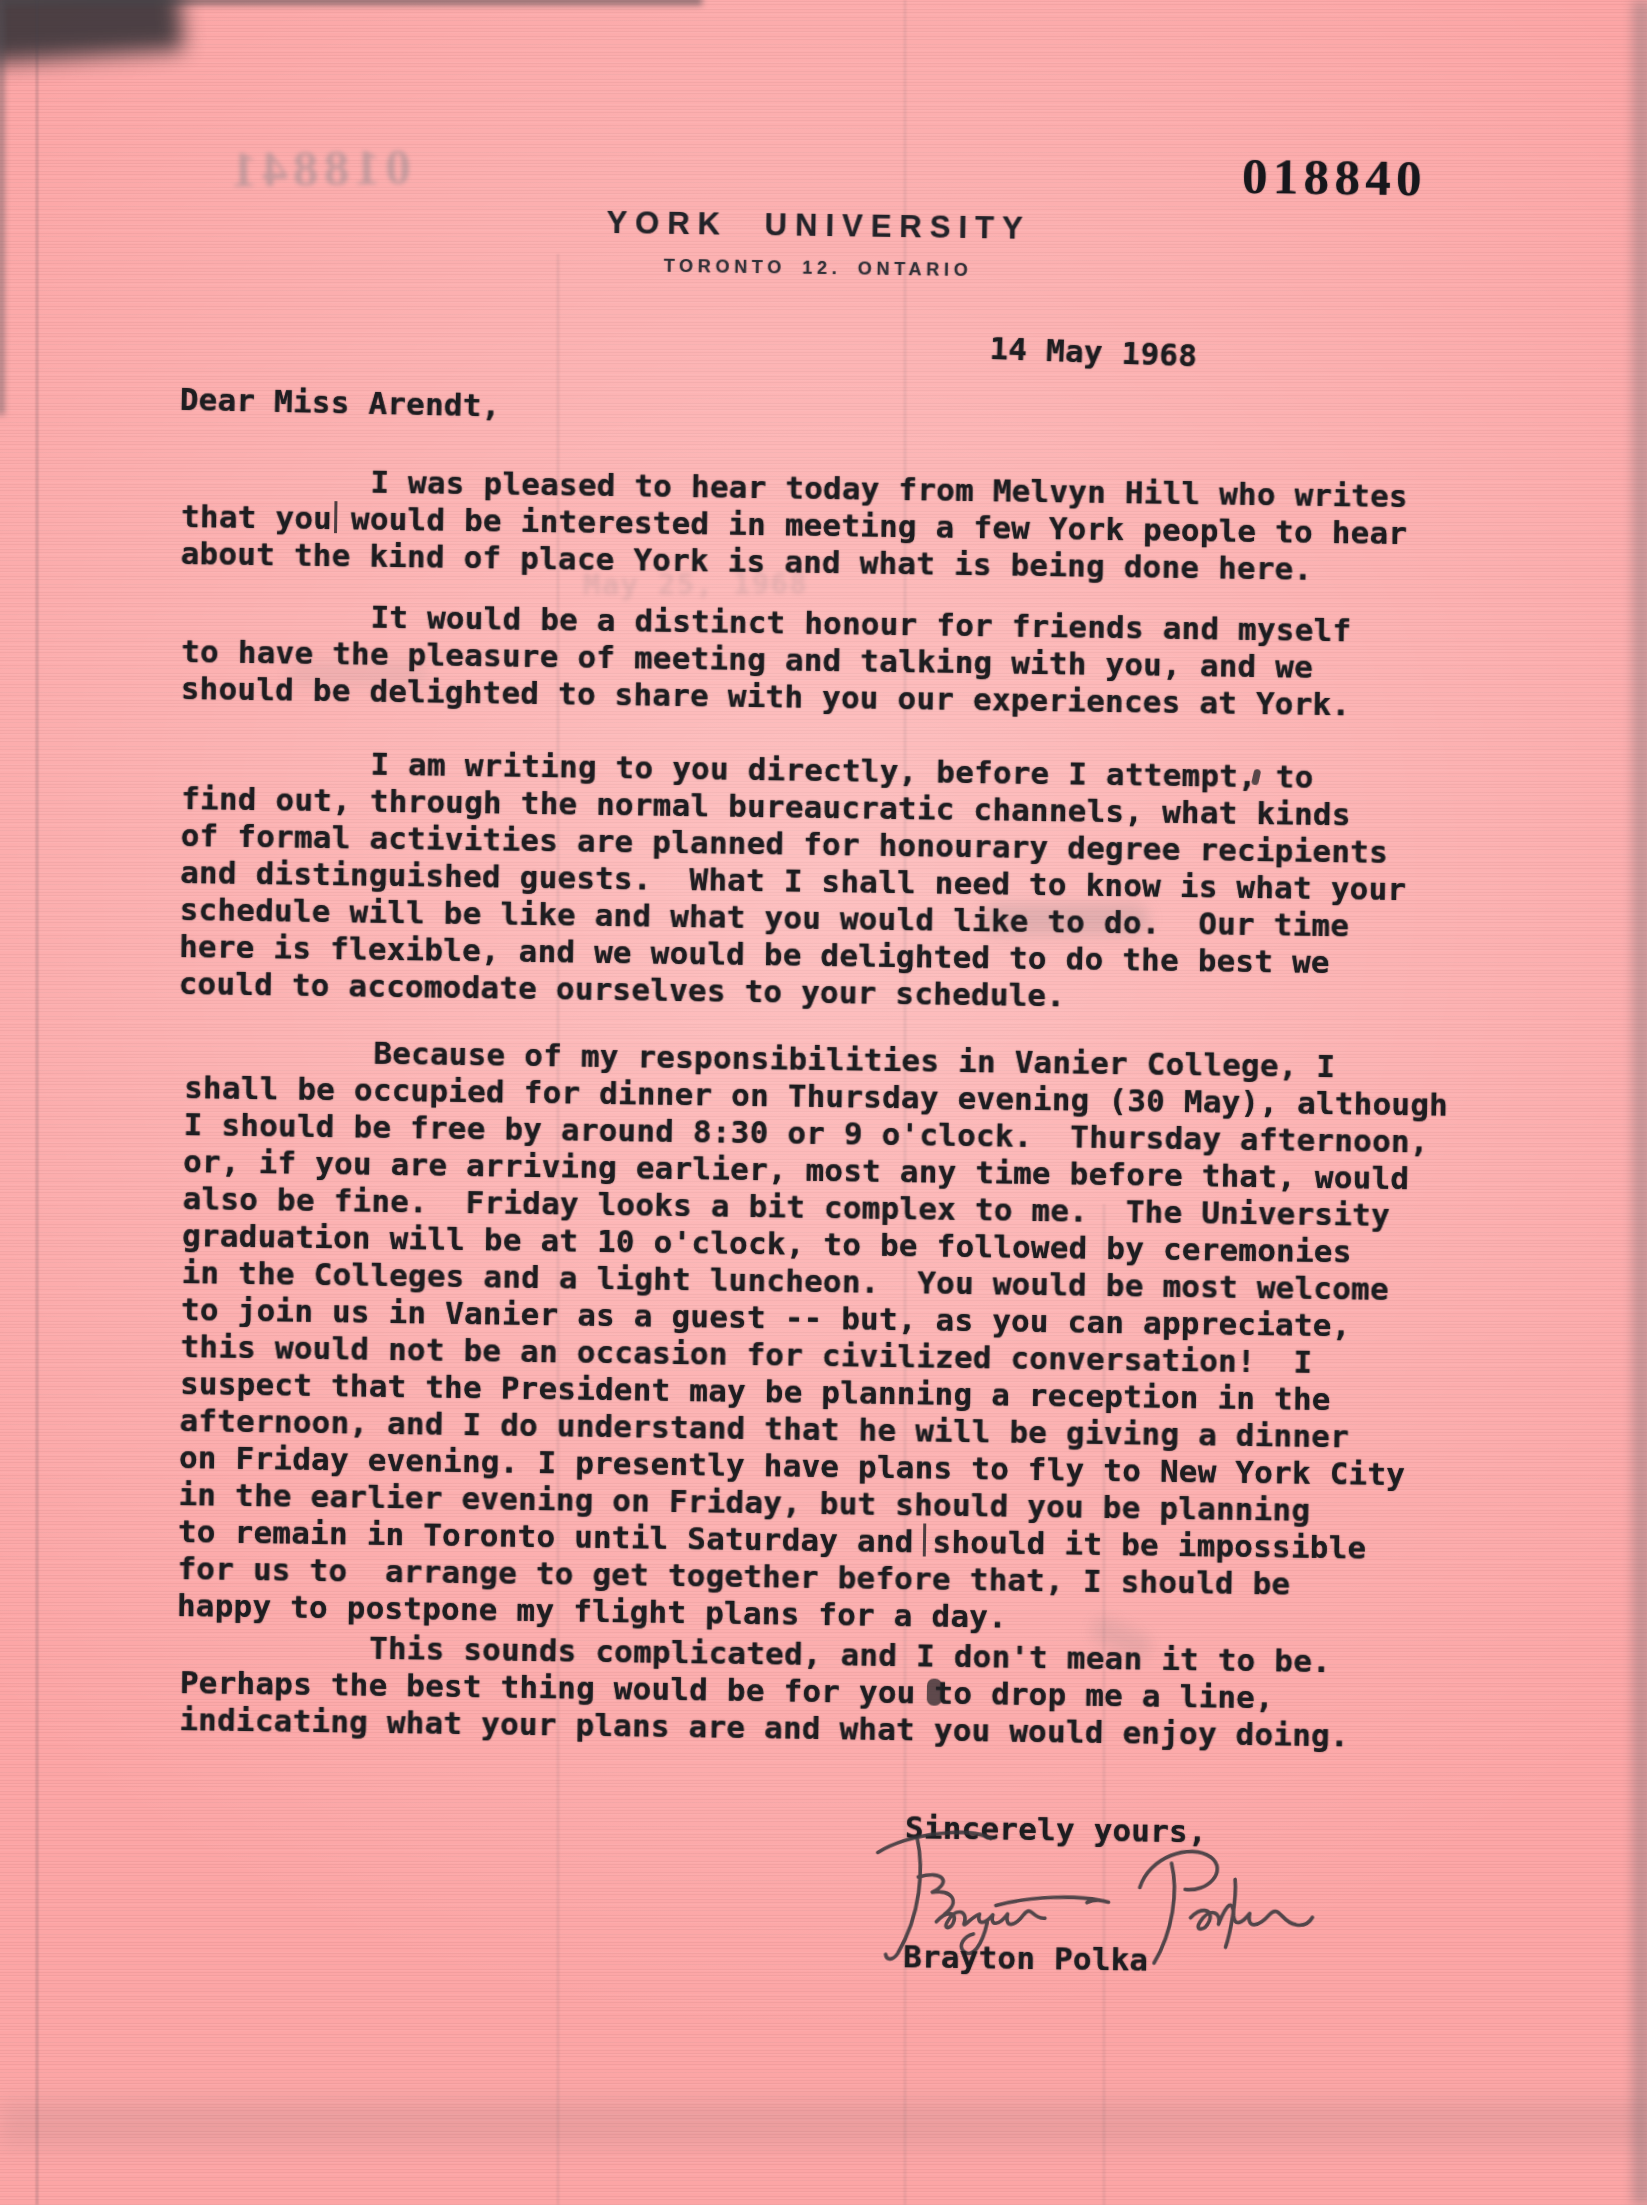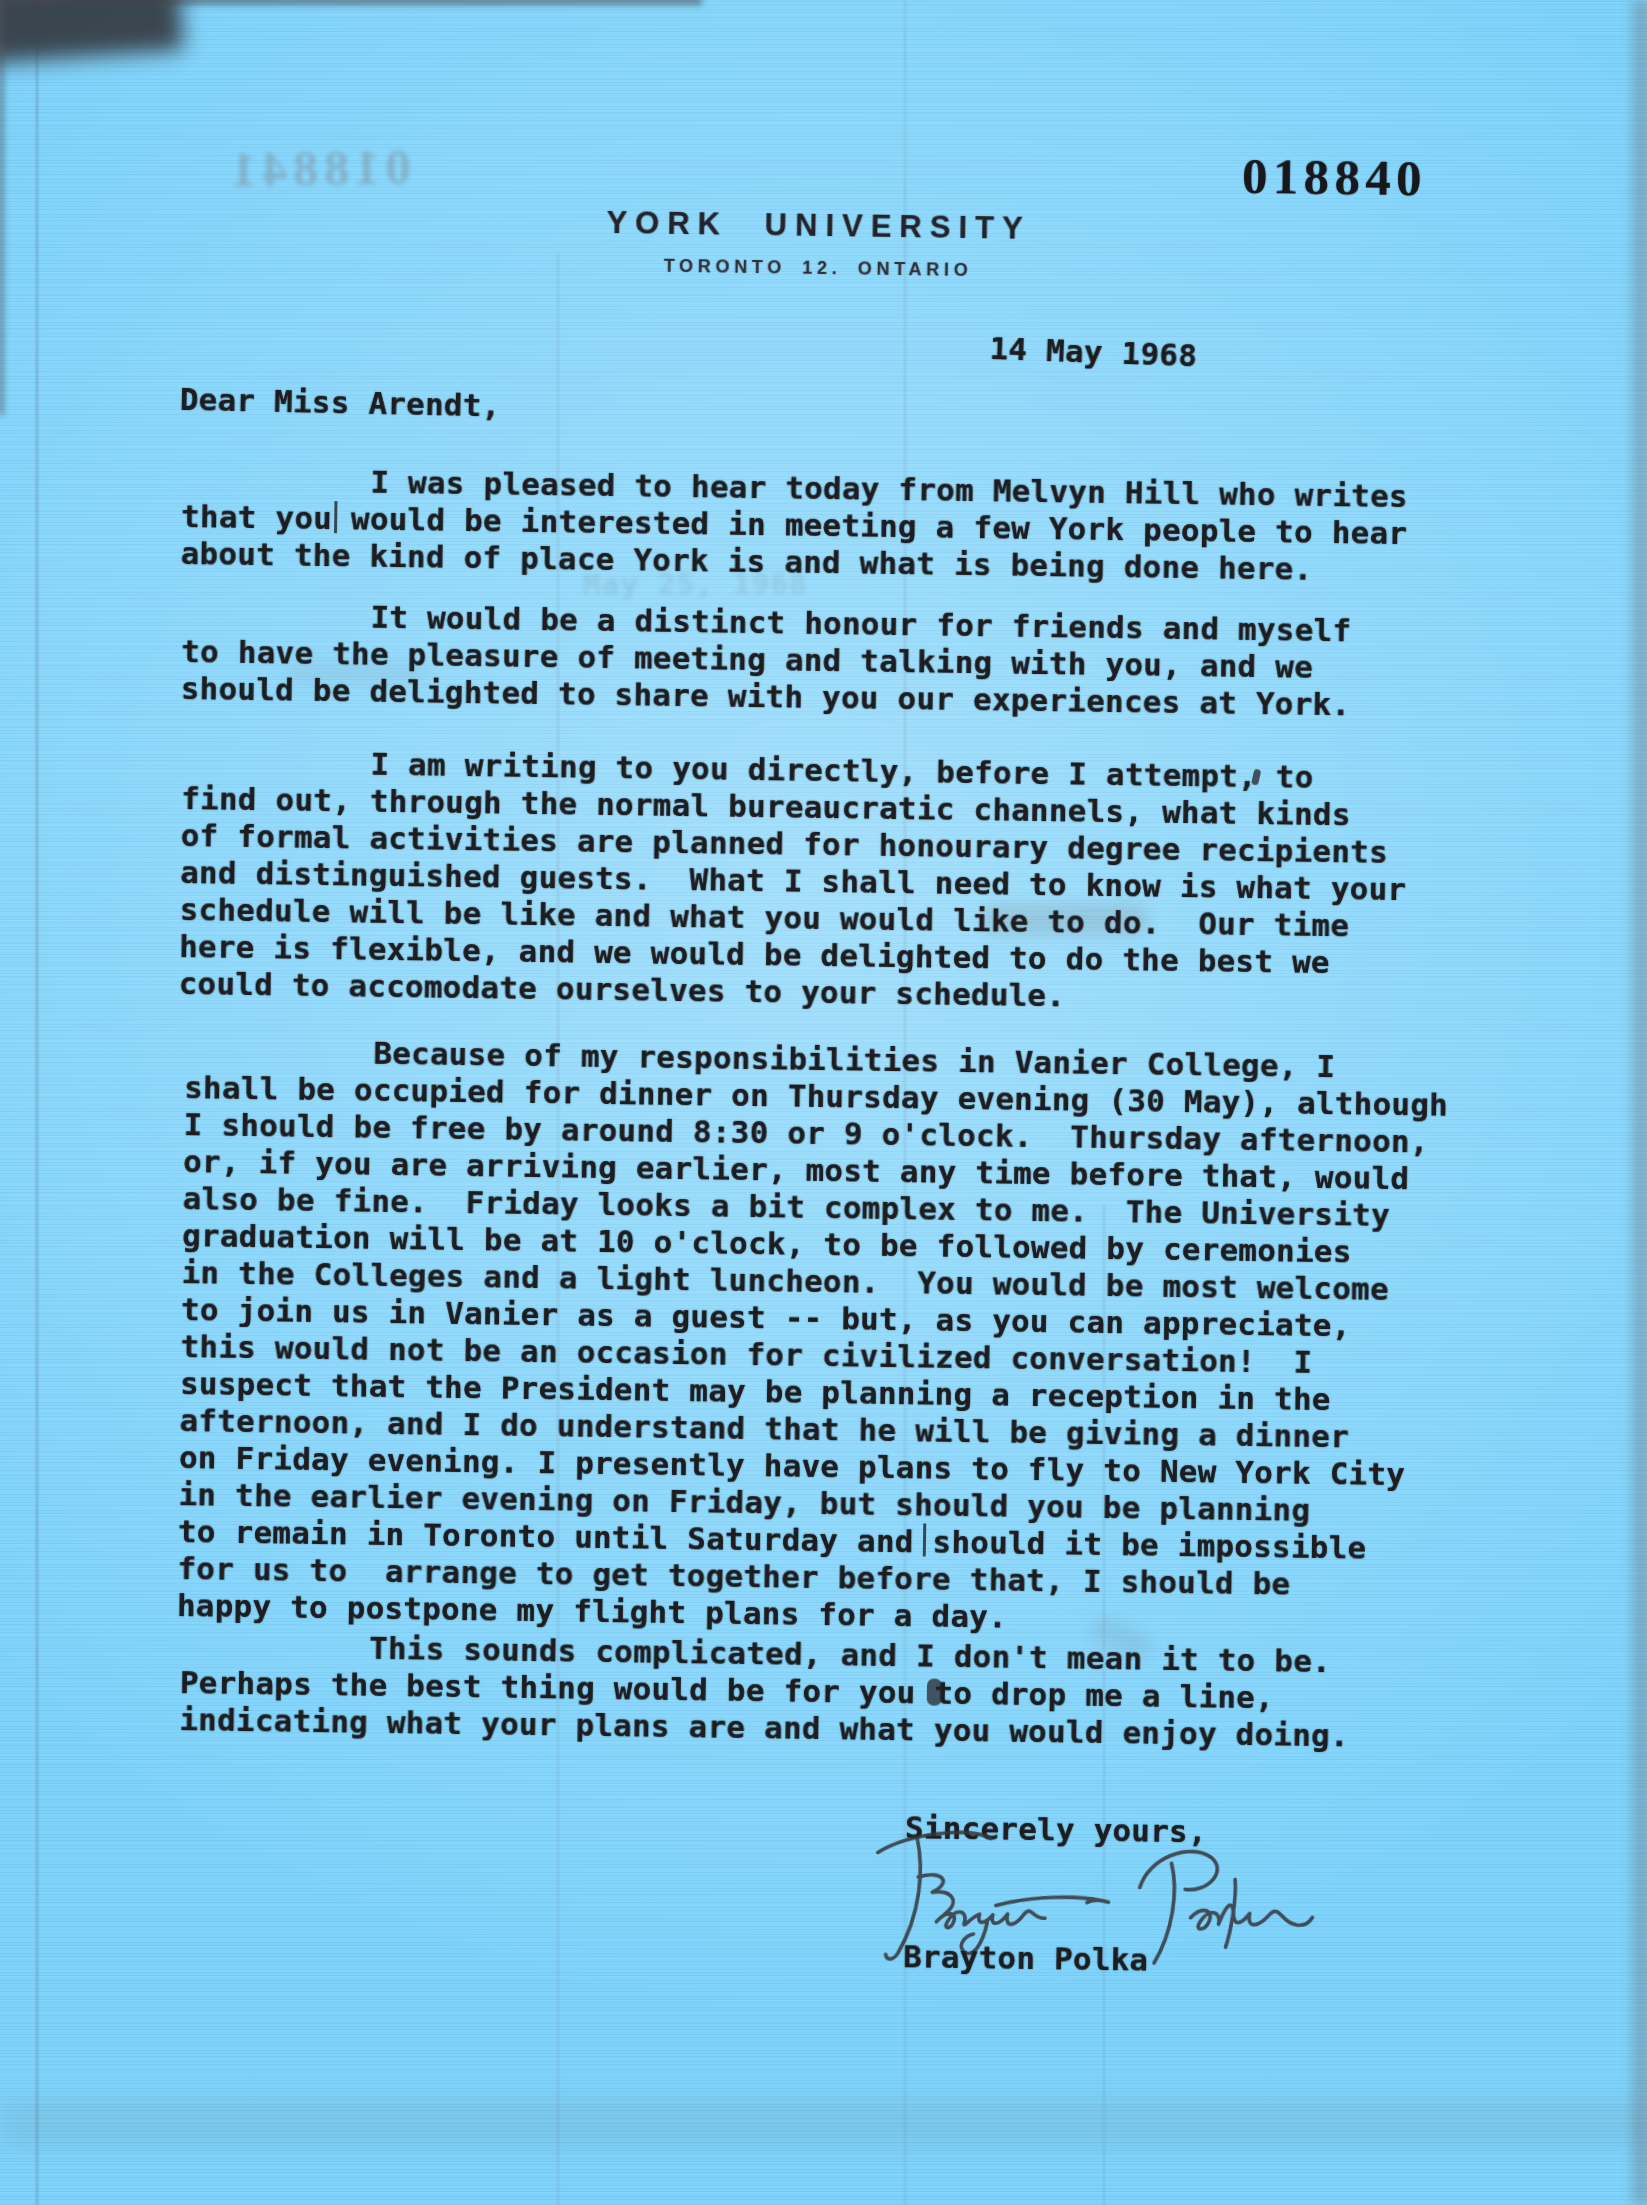--- a/index.html
+++ b/index.html
@@ -1,19 +1,19 @@
 <!DOCTYPE html>
 <html style="font-size:10.7px"><head>
 <meta charset="utf-8">
 <style>
   html,body{margin:0;padding:0;background:#111;}
   .page{
     position:relative;
     width:1648px;height:2205px;
-    background:#7dd3fc;
+    background:#fca5a5;
     overflow:hidden;
     font-family:"DejaVu Sans Mono", monospace;
   }
   
   .tex{position:absolute;inset:0;pointer-events:none;}
   .tex-lines{
     background:
       repeating-linear-gradient(0deg, rgba(0,0,0,0.05) 0 0.7px, rgba(0,0,0,0) 0.7px 2.7px),
       repeating-linear-gradient(0deg, rgba(255,255,255,0.06) 0 1.3px, rgba(0,0,0,0) 1.3px 6px);
     opacity:.8;

